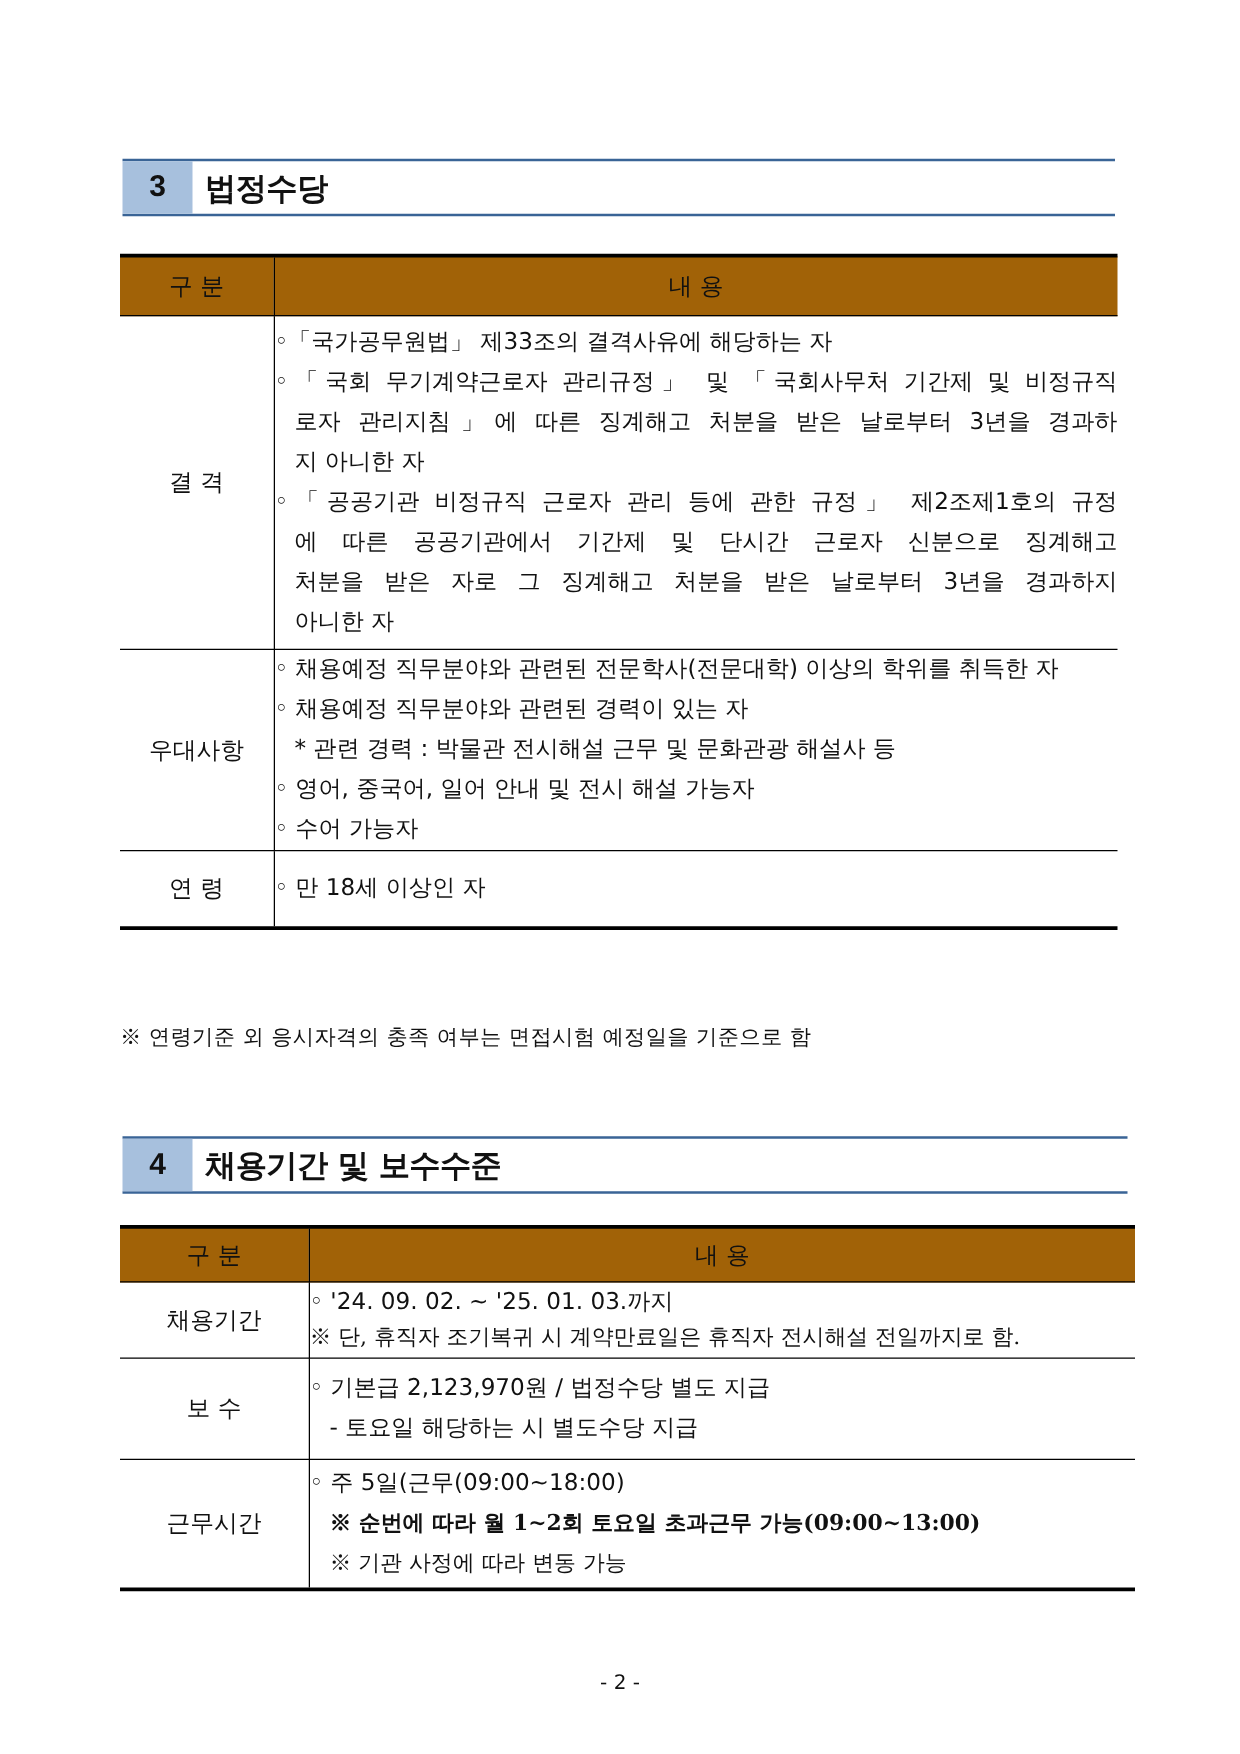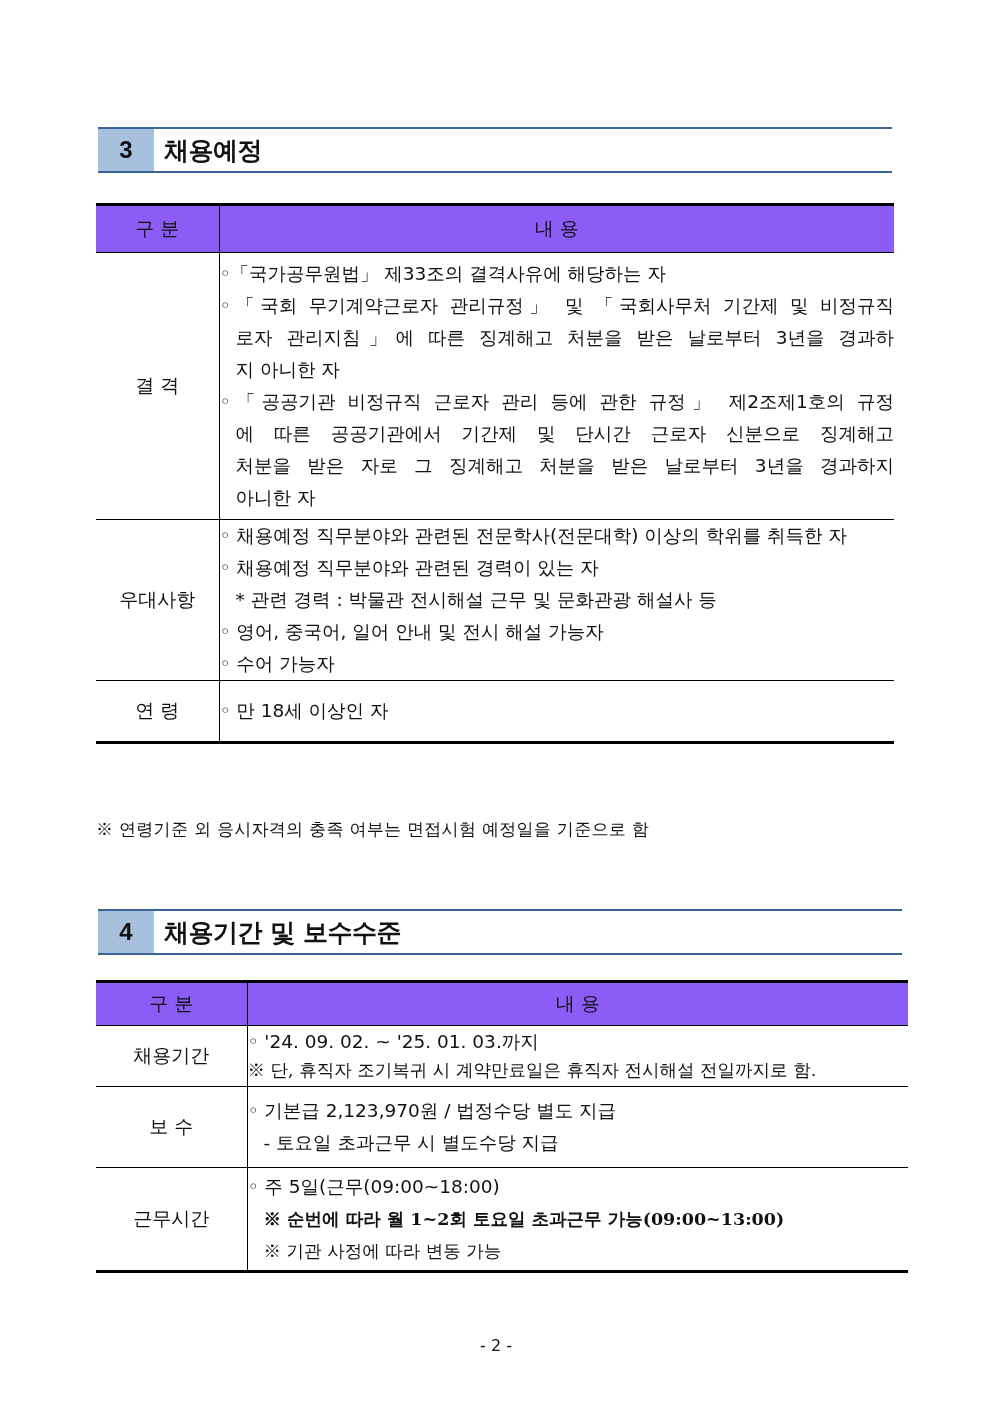--- a/index.html
+++ b/index.html
@@ -10,21 +10,21 @@
               border-top: 2px solid #3a6496; border-bottom: 2px solid #3a6496;
               display: flex; align-items: stretch; box-sizing: border-box; }
   .sec-num { width: 56px; background: #a7c0dd; display: flex; align-items: center;
              justify-content: center; font-weight: bold; font-size: 24px;
              font-family: "Liberation Sans", sans-serif; }
   .sec-title { padding-left: 10px; display: flex; align-items: center;
                font-weight: bold; font-size: 25px; letter-spacing: -0.5px; }
 
   table.t { position: absolute; border-collapse: collapse; table-layout: fixed; }
   table.t td, table.t th { padding: 0; vertical-align: middle; }
-  table.t thead tr { background: #8b5cf6; }
+  table.t thead tr { background: #a16207; }
   table.t th { font-weight: normal; font-size: 19px; height: 46px;
                border-top: 3px solid #000; border-bottom: 1px solid #000; }
   table.t td.label { text-align: center; font-size: 19px; border-right: 1px solid #000; }
   table.t th.label { border-right: 1px solid #000; }
   table.t tr.row td { border-bottom: 1px solid #000; }
   table.t tr.row.last td { border-bottom: 3px solid #000; }
   .content { padding: 0 8px 0 10px; font-size: 18.5px; }
   .line { line-height: 32px; white-space: nowrap; }
   .just { text-align: justify; text-align-last: justify; }
   .indent { padding-left: 16px; }
@@ -34,21 +34,21 @@
   .note { position: absolute; left: 96px; top: 818px; font-size: 17px;
           font-family: "DejaVu Serif", serif; letter-spacing: 0.3px; }
   .pagenum { position: absolute; left: 0; width: 992px; top: 1336px; text-align: center;
              font-size: 16px; }
 </style>
 </head>
 <body>
 
 <div class="sec-head" style="top:127px; width:794px;">
   <div class="sec-num">3</div>
-  <div class="sec-title">채용예정</div>
+  <div class="sec-title">법정수당</div>
 </div>
 
 <table class="t" style="left:96px; top:203px; width:798px;">
   <colgroup>
       <col style="width:123px">
       <col>
     </colgroup>
   <thead>
     <tr>
       <th class="label">구  분</th>
@@ -111,21 +111,21 @@
       <td class="label" style="height:60px;">채용기간</td>
       <td class="content">
         <div class="line" style="line-height:28px;">◦ '24. 09. 02. ~ '25. 01. 03.까지</div>
         <div class="line serif" style="line-height:28px; font-size:17.5px;">※ 단, 휴직자 조기복귀 시 계약만료일은 휴직자 전시해설 전일까지로 함.</div>
       </td>
     </tr>
     <tr class="row">
       <td class="label" style="height:80px;">보      수</td>
       <td class="content">
         <div class="line">◦ 기본급 2,123,970원 / 법정수당 별도 지급</div>
-        <div class="line indent">- 토요일 초과근무 시 별도수당 지급</div>
+        <div class="line indent">- 토요일 해당하는 시 별도수당 지급</div>
       </td>
     </tr>
     <tr class="row last">
       <td class="label" style="height:102px;">근무시간</td>
       <td class="content">
         <div class="line">◦ 주 5일(근무(09:00~18:00)</div>
         <div class="line bold indent" style="font-size:17.5px;">※ 순번에 따라 월 1~2회 토요일 초과근무 가능(09:00~13:00)</div>
         <div class="line serif indent" style="font-size:17.5px;">※ 기관 사정에 따라 변동 가능</div>
       </td>
     </tr>

